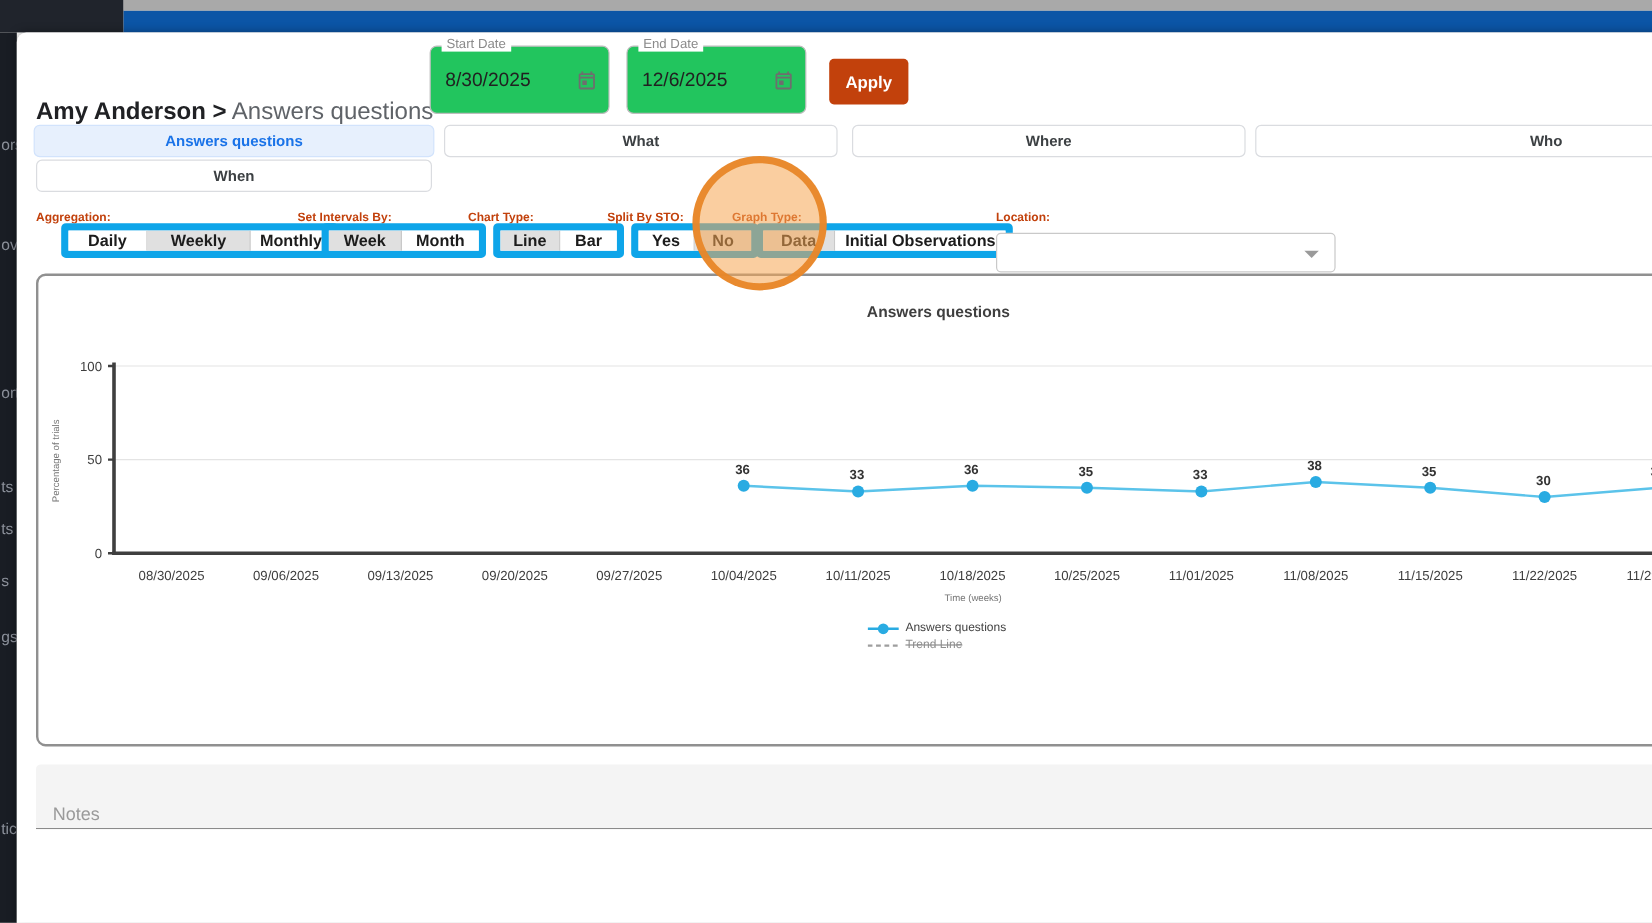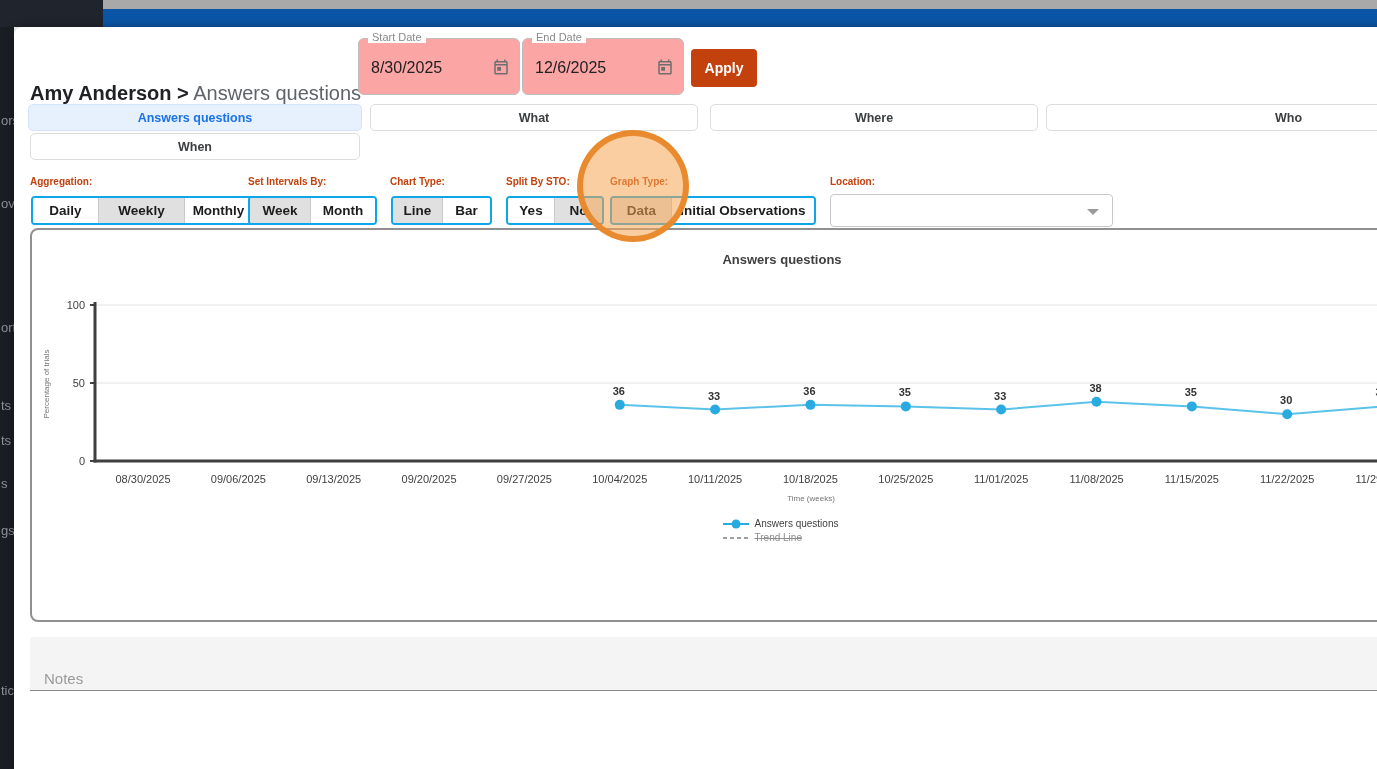--- a/index.html
+++ b/index.html
@@ -18,41 +18,41 @@
 
   
   #card { left:14px; top:27px; width:1546px; height:742px; background:#fff;
           border-radius:8px 0 0 0; box-shadow:0 0 8px rgba(0,0,0,.35); }
 
   
   #hdr { left:16px; top:55px; font-size:20px; color:#5f6368; white-space:nowrap; }
   #hdr b { color:#202124; font-weight:bold; }
 
   
-  .field { border:1px solid #bdbdbd; border-radius:6px; background:#fca5a5; width:162px; height:57px; }
+  .field { border:1px solid #bdbdbd; border-radius:6px; background:#22c55e; width:150px; height:57px; }
   .field-label { position:absolute; top:-8px; left:9px; background:#fff; padding:0 4px;
                  font-size:11px; color:#8a8a8a; }
   .field-value { position:absolute; left:12px; top:20px; font-size:16px; color:#212121; }
   .field .cal { position:absolute; right:9px; top:19px; }
   #start-date { left:344px; top:11px; }
   #end-date   { left:508px; top:11px; }
   #apply { left:677px; top:22px; width:66px; height:38px; background:#c2410c; color:#fff;
            border:none; border-radius:4px; font-weight:bold; font-size:14px;
            font-family:inherit; cursor:pointer; }
 
   
   .tab { position:absolute; height:27px; border:1px solid #dadce0; border-radius:5px;
          background:#fff; display:flex; align-items:center; justify-content:center;
          font-size:12.5px; font-weight:bold; color:#3c4043; cursor:pointer; }
   .tab.active { background:#e7f0fd; border-color:#d2e3fc; color:#1a73e8; }
 
   
   .ctl-label { position:absolute; font-size:10px; font-weight:bold; color:#c2410c; white-space:nowrap; }
-  .tgroup { position:absolute; top:169px; height:29px; display:flex; border:2px solid #0ea5e9;
-            border-radius:4px; overflow:hidden; background:#fff; }
+  .tgroup { position:absolute; top:159px; height:29px; display:flex; border:6px solid #0ea5e9;
+            border-radius:4px; overflow:hidden; background:#fff;margin-left:20px; }
   .topt { display:flex; align-items:center; justify-content:center; font-size:13.5px;
           font-weight:bold; color:#1c1c1c; background:#fff; border-right:1px solid #c9c9c9;
           cursor:pointer; white-space:nowrap; }
   .topt:last-child { border-right:none; }
   .topt.sel { background:#e0e0e0; }
 
   
   #loc-select { left:816px; top:167px; width:283px; height:33px; border:1px solid #c9c9c9;
                 border-radius:4px; background:#fff; cursor:pointer; }
   #loc-caret { position:absolute; right:13px; top:14px; width:0; height:0;

